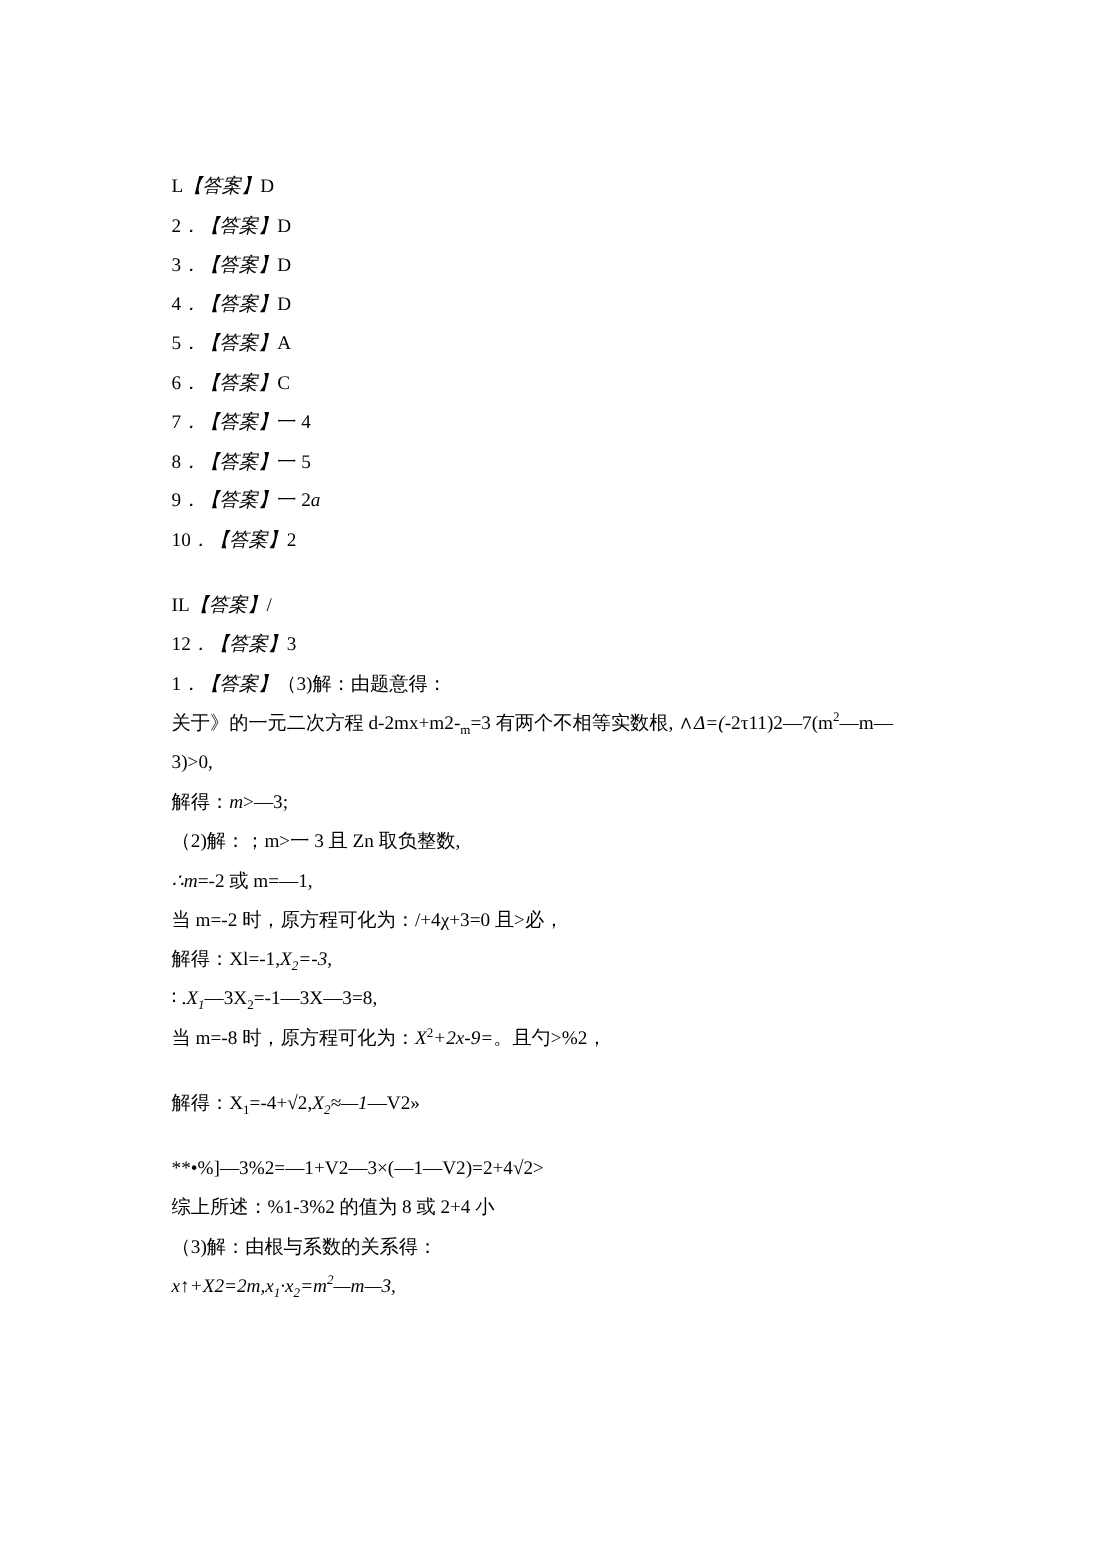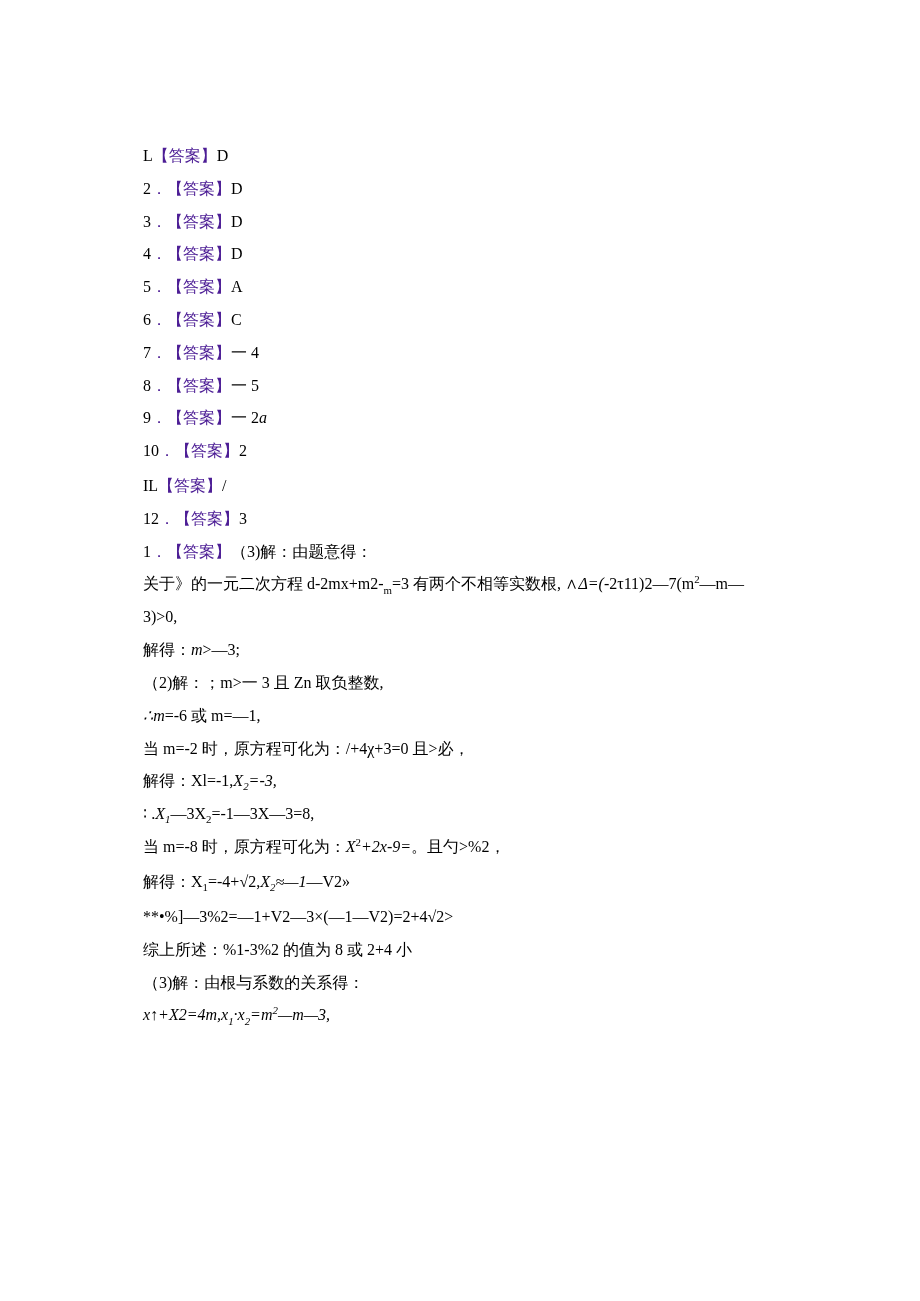--- a/index.html
+++ b/index.html
@@ -10,26 +10,26 @@
     font-family: "SimSun", "Songti SC", serif;
     font-size: 16px;
     color: #000000;
     line-height: 2.05;
     padding: 140px 0 0 143px;
   }
   .line {
     display: block;
     white-space: pre-wrap;
   }
-  .lbl { color: #4c1d95; }
+  .lbl { color: #000000; font-style: italic; }
   .blk { color: #000000; }
   .it { font-style: italic; }
   .sub { font-size: 0.68em; vertical-align: sub; }
   .sup { font-size: 0.68em; vertical-align: super; }
-  .gap-before { margin-top: 2px; }
+  .gap-before { margin-top: 21px; }
 </style>
 </head>
 <body>
 
 <div class="line"><span class="blk">L</span><span class="lbl">【答案】</span><span class="blk">D</span></div>
 <div class="line"><span class="blk">2</span><span class="lbl">．【答案】</span><span class="blk">D</span></div>
 <div class="line"><span class="blk">3</span><span class="lbl">．【答案】</span><span class="blk">D</span></div>
 <div class="line"><span class="blk">4</span><span class="lbl">．【答案】</span><span class="blk">D</span></div>
 <div class="line"><span class="blk">5</span><span class="lbl">．【答案】</span><span class="blk">A</span></div>
 <div class="line"><span class="blk">6</span><span class="lbl">．【答案】</span><span class="blk">C</span></div>
@@ -43,31 +43,31 @@
 <div class="line"><span class="blk">1</span><span class="lbl">．【答案】</span><span class="blk">（3)解：由题意得：</span></div>
 
 <div class="line"><span class="blk">关于》的一元二次方程 d-2mx+m2-</span><span class="blk sub">m</span><span class="blk">=3 有两个不相等实数根, ∧</span><span class="blk it">Δ=(</span><span class="blk">-2τ11)2—7(m</span><span class="blk sup">2</span><span class="blk">—m—</span></div>
 
 <div class="line"><span class="blk">3)&gt;0,</span></div>
 
 <div class="line"><span class="blk">解得：</span><span class="blk it">m</span><span class="blk">&gt;—3;</span></div>
 
 <div class="line"><span class="blk">（2)解：；m&gt;一 3 且 Zn 取负整数,</span></div>
 
-<div class="line"><span class="blk it">∴m</span><span class="blk">=-6 或 m=—1,</span></div>
+<div class="line"><span class="blk it">∴m</span><span class="blk">=-2 或 m=—1,</span></div>
 
 <div class="line"><span class="blk">当 m=-2 时，原方程可化为：/+4χ+3=0 且&gt;必，</span></div>
 
 <div class="line"><span class="blk">解得：Xl=-1,</span><span class="blk it">X</span><span class="blk it sub">2</span><span class="blk it">=-3,</span></div>
 
 <div class="line"><span class="blk">∶ .</span><span class="blk it">X</span><span class="blk it sub">1</span><span class="blk">—3</span><span class="blk">X</span><span class="blk sub">2</span><span class="blk">=-1—3X—3=8,</span></div>
 
 <div class="line"><span class="blk">当 m=-8 时，原方程可化为：</span><span class="blk it">X</span><span class="blk sup">2</span><span class="blk it">+2x-9=</span><span class="blk">。且勺&gt;%2，</span></div>
 
 <div class="line gap-before"><span class="blk">解得：X</span><span class="blk sub">1</span><span class="blk">=-4+√2,</span><span class="blk it">X</span><span class="blk it sub">2</span><span class="blk it">≈—1</span><span class="blk">—V2»</span></div>
 
 <div class="line gap-before"><span class="blk">**•%]—3%2=—1+V2—3×(—1—V2)=2+4√2&gt;</span></div>
 
 <div class="line"><span class="blk">综上所述：%1-3%2 的值为 8 或 2+4 小</span></div>
 
 <div class="line"><span class="blk">（3)解：由根与系数的关系得：</span></div>
 
-<div class="line"><span class="blk it">x↑+X2=4m,x</span><span class="blk it sub">1</span><span class="blk it">·x</span><span class="blk it sub">2</span><span class="blk it">=m</span><span class="blk it sup">2</span><span class="blk it">—m—3,</span></div>
+<div class="line"><span class="blk it">x↑+X2=2m,x</span><span class="blk it sub">1</span><span class="blk it">·x</span><span class="blk it sub">2</span><span class="blk it">=m</span><span class="blk it sup">2</span><span class="blk it">—m—3,</span></div>
 
 </body></html>

